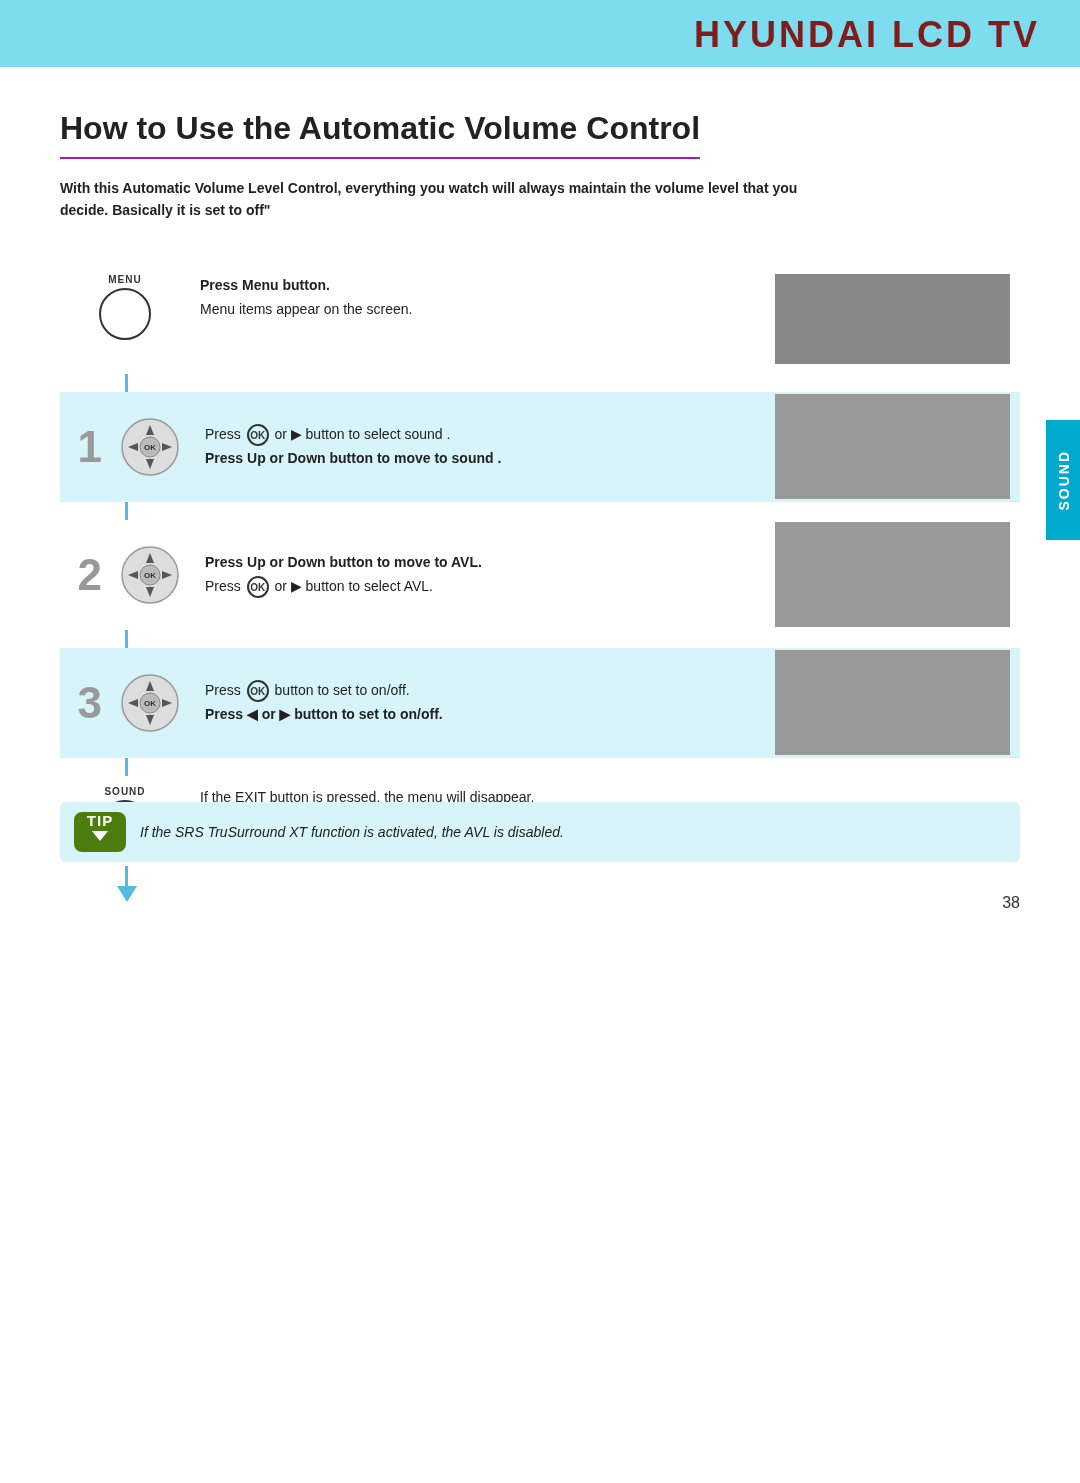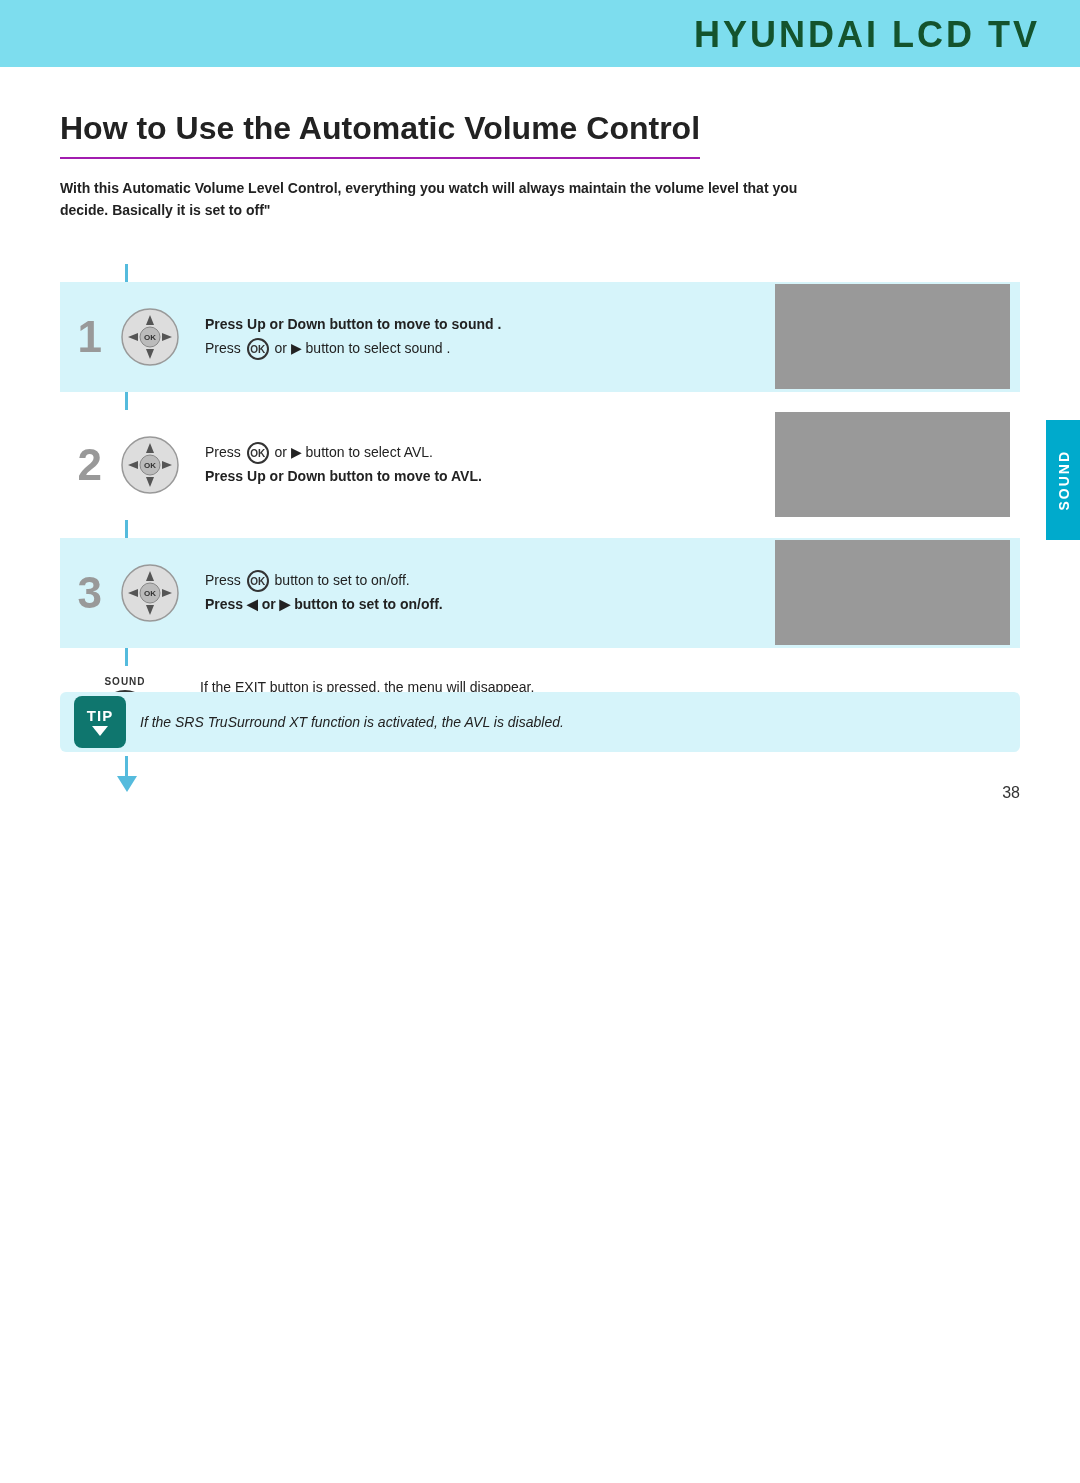--- a/index.html
+++ b/index.html
@@ -28,21 +28,21 @@
       position: absolute;
       bottom: 0;
       left: 0;
       width: 100%;
       height: 3px;
       background: #ffffff;
     }
     .header-title {
       font-size: 36px;
       font-weight: bold;
-      color: #14532d;
+      color: #7f1d1d;
       letter-spacing: 3px;
       font-family: Arial, sans-serif;
     }
 
     
     .main-content {
       padding: 40px 60px 40px 60px;
       position: relative;
     }
 
@@ -133,26 +133,25 @@
       align-items: center;
       min-height: 60px;
     }
 
     .tip-badge {
       position: absolute;
       left: 14px;
       top: 50%;
       transform: translateY(-50%);
       width: 52px;
-      height: 52px;
-      background: #0f766e;
+      height: 40px;
+      background: #4d7c0f;
       border-radius: 8px;
       display: flex;
       align-items: center;
-      justify-content: center;
       flex-direction: column;
     }
     .tip-badge-text {
       font-size: 15px;
       font-weight: bold;
       color: white;
       letter-spacing: 1px;
     }
     .tip-triangle {
       width: 0;
@@ -280,20 +279,33 @@
 
   
   <div class="page-title">How to Use the Automatic Volume Control</div>
 
   
   <p class="intro-text">With this Automatic Volume Level Control, everything you watch will always maintain the volume level that you decide. Basically it is set to off"</p>
 
   
   <div class="steps-block">
 
+    <div class="non-numbered-row">
+      <div class="non-icon-col">
+        <div class="btn-label">MENU</div>
+        <div class="btn-circle">
+          
+        </div>
+      </div>
+      <div class="non-desc-col">
+        <p><b>Press Menu button.</b></p>
+        <p>Menu items appear on the screen.</p>
+      </div>
+      <div class="step-screen-col" style="background:#888; height:90px; margin-bottom:0;"></div>
+    </div>
 
     <div style="height:18px; display:flex; align-items:stretch;">
       <div class="vertical-bar" style="height:18px;"></div>
     </div>
 
     <div class="numbered-step highlighted">
       <div class="step-num-col">
         <span>1</span>
       </div>
       <div class="step-icon-col">
@@ -309,22 +321,22 @@
           <polygon points="30,52 26,42 34,42" fill="#555"></polygon>
 
           <polygon points="8,30 18,26 18,34" fill="#555"></polygon>
 
           <polygon points="52,30 42,26 42,34" fill="#555"></polygon>
 
           <text x="30" y="33" text-anchor="middle" font-size="8" font-weight="bold" fill="#333">OK</text>
         </svg>
       </div>
       <div class="step-desc-col">
+        <p>Press <span class="ok-badge">OK</span> or ▶  button  to select sound .</p>
         <p><b>Press Up or Down button to move to sound .</b></p>
-        <p>Press <span class="ok-badge">OK</span> or ▶  button  to select sound .</p>
       </div>
       <div class="step-screen-col"></div>
     </div>
 
     <div style="height:18px; display:flex; align-items:stretch;">
       <div class="vertical-bar" style="height:18px;"></div>
     </div>
 
     <div class="numbered-step">
       <div class="step-num-col">
@@ -335,22 +347,22 @@
           <circle cx="30" cy="30" r="28" fill="#ddd" stroke="#999" stroke-width="1.5"></circle>
           <circle cx="30" cy="30" r="10" fill="#bbb" stroke="#888" stroke-width="1"></circle>
           <polygon points="30,8 26,18 34,18" fill="#555"></polygon>
           <polygon points="30,52 26,42 34,42" fill="#555"></polygon>
           <polygon points="8,30 18,26 18,34" fill="#555"></polygon>
           <polygon points="52,30 42,26 42,34" fill="#555"></polygon>
           <text x="30" y="33" text-anchor="middle" font-size="8" font-weight="bold" fill="#333">OK</text>
         </svg>
       </div>
       <div class="step-desc-col">
+        <p><b>Press Up or Down button to move to AVL.</b></p>
         <p>Press <span class="ok-badge">OK</span> or ▶  button  to select AVL.</p>
-        <p><b>Press Up or Down button to move to AVL.</b></p>
       </div>
       <div class="step-screen-col"></div>
     </div>
 
     <div style="height:18px; display:flex; align-items:stretch;">
       <div class="vertical-bar" style="height:18px;"></div>
     </div>
 
     <div class="numbered-step highlighted">
       <div class="step-num-col">

